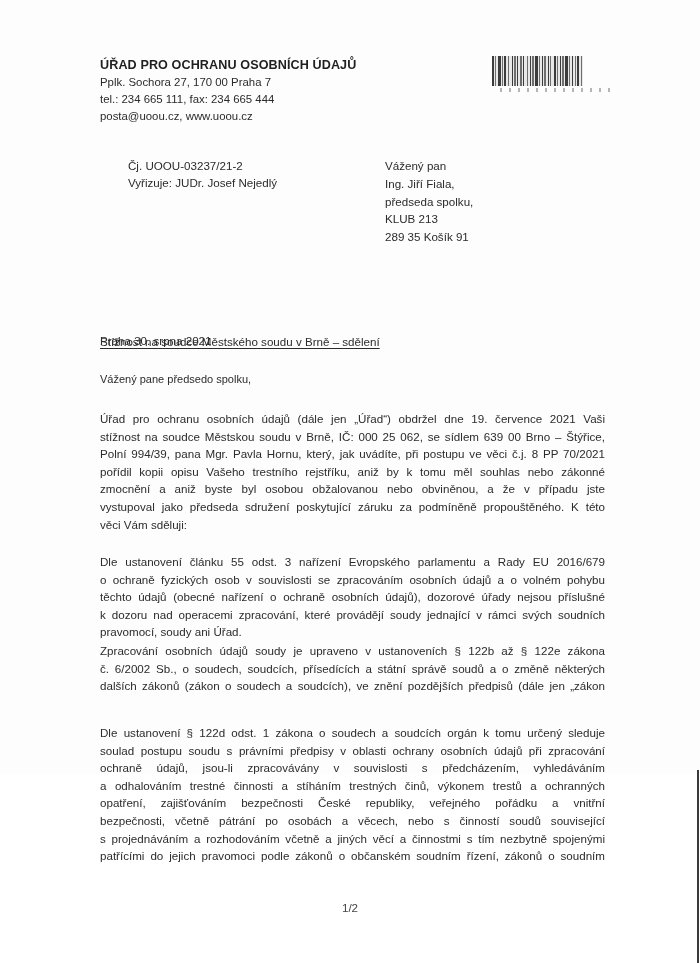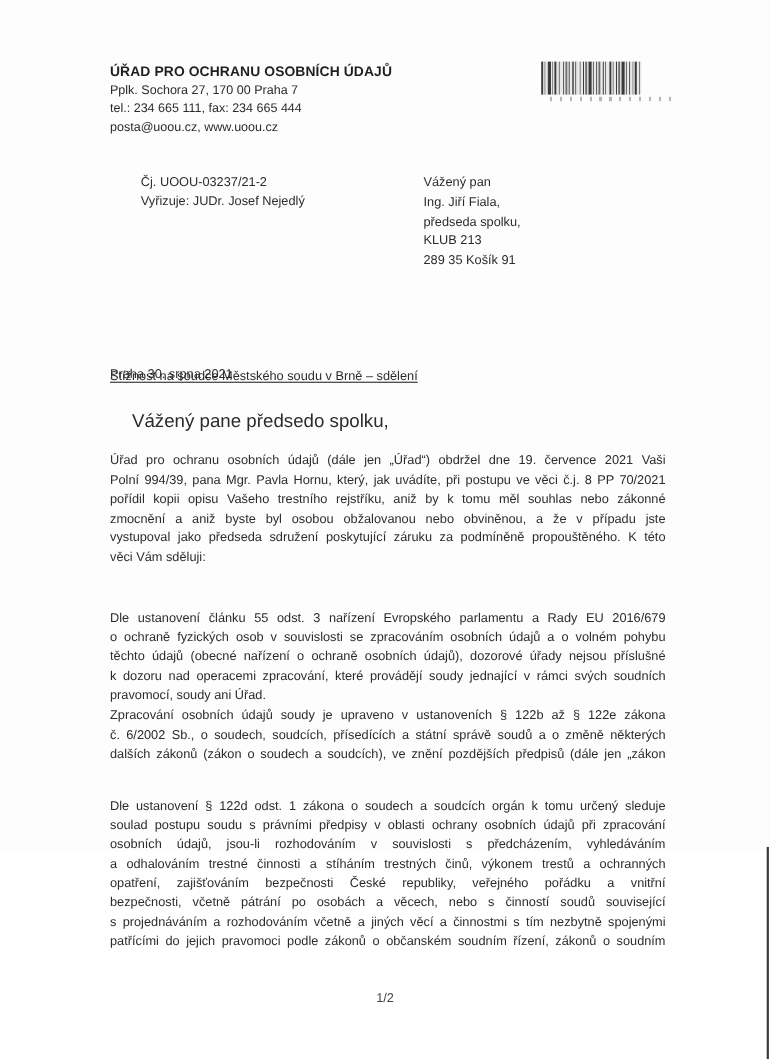--- a/index.html
+++ b/index.html
@@ -16,21 +16,21 @@
   .barcode { position: absolute; left: 492px; top: 56px; width: 125px; height: 30px; display: flex; align-items: stretch; }
   .barcode span { display: block; height: 100%; }
   .barcode-digits { position: absolute; left: 500px; top: 88px; width: 112px; height: 4px;
     background: repeating-linear-gradient(90deg, #b5b5b5 0 2px, transparent 2px 9px); }
 
   .refs { position: absolute; left: 100px; top: 157px; font-size: 11.6px; line-height: 17px; margin-left: 28px; }
   .recipient { position: absolute; left: 385px; top: 157px; font-size: 11.6px; line-height: 17.8px; }
 
   .date { position: absolute; left: 100px; top: 290px; font-size: 11.6px; margin-top: 44px; }
   .subject { position: absolute; left: 100px; top: 335px; font-size: 11.6px; text-decoration: underline; text-underline-offset: 2px; text-align: center; }
-  .salutation { position: absolute; left: 100px; top: 373px; font-size: 17px; margin-left: 20px; }
+  .salutation { position: absolute; left: 100px; top: 373px; font-size: 11px; }
 
   .para { position: absolute; left: 100px; width: 505px; font-size: 11.6px; line-height: 17.6px; text-align: justify; }
   .para .line { display: block; text-align: justify; text-align-last: justify; white-space: nowrap; overflow: hidden; }
   .para .line.last { text-align-last: left; }
 
   .footer-page { position: absolute; left: 0; width: 700px; top: 901px; text-align: center; font-size: 11.6px; color: #444; }
 </style>
 </head>
 <body>
 
@@ -119,20 +119,21 @@
     <div>KLUB 213</div>
     <div>289 35 Košík 91</div>
   </div>
 
   <div class="date">Praha 30. srpna 2021</div>
   <div class="subject">Stížnost na soudce Městského soudu v Brně – sdělení</div>
   <div class="salutation">Vážený pane předsedo spolku,</div>
 
   <div class="para" style="top:410px;">
     <span class="line">Úřad pro ochranu osobních údajů (dále jen „Úřad“) obdržel dne 19. července 2021 Vaši</span>
+    <span class="line">stížnost na soudce Městskou soudu v Brně, IČ: 000 25 062, se sídlem 639 00 Brno – Štýřice,</span>
     <span class="line">Polní 994/39, pana Mgr. Pavla Hornu, který, jak uvádíte, při postupu ve věci č.j. 8 PP 70/2021</span>
     <span class="line">pořídil kopii opisu Vašeho trestního rejstříku, aniž by k tomu měl souhlas nebo zákonné</span>
     <span class="line">zmocnění a aniž byste byl osobou obžalovanou nebo obviněnou, a že v případu jste</span>
     <span class="line">vystupoval jako předseda sdružení poskytující záruku za podmíněně propouštěného. K této</span>
     <span class="line last">věci Vám sděluji:</span>
   </div>
 
   <div class="para" style="top:553px;">
     <span class="line">Dle ustanovení článku 55 odst. 3 nařízení Evropského parlamentu a Rady EU 2016/679</span>
     <span class="line">o ochraně fyzických osob v souvislosti se zpracováním osobních údajů a o volném pohybu</span>
@@ -143,21 +144,21 @@
 
   <div class="para" style="top:642px;">
     <span class="line">Zpracování osobních údajů soudy je upraveno v ustanoveních § 122b až § 122e zákona</span>
     <span class="line">č. 6/2002 Sb., o soudech, soudcích, přísedících a státní správě soudů a o změně některých</span>
     <span class="line">dalších zákonů (zákon o soudech a soudcích), ve znění pozdějších předpisů (dále jen „zákon</span>
   </div>
 
   <div class="para" style="top:724px;">
     <span class="line">Dle ustanovení § 122d odst. 1 zákona o soudech a soudcích orgán k tomu určený sleduje</span>
     <span class="line">soulad postupu soudu s právními předpisy v oblasti ochrany osobních údajů při zpracování</span>
-    <span class="line">osobních údajů, jsou-li rozhodováním v souvislosti s předcházením, vyhledáváním</span>
+    <span class="line">ochraně údajů, jsou-li zpracovávány v souvislosti s předcházením, vyhledáváním</span>
     <span class="line">a odhalováním trestné činnosti a stíháním trestných činů, výkonem trestů a ochranných</span>
     <span class="line">opatření, zajišťováním bezpečnosti České republiky, veřejného pořádku a vnitřní</span>
     <span class="line">bezpečnosti, včetně pátrání po osobách a věcech, nebo s činností soudů související</span>
     <span class="line">s projednáváním a rozhodováním včetně a jiných věcí a činnostmi s tím nezbytně spojenými</span>
     <span class="line">patřícími do jejich pravomoci podle zákonů o občanském soudním řízení, zákonů o soudním</span>
   </div>
 
   <div class="footer-page">1/2</div>
 
   <div class="edge-line"></div>

